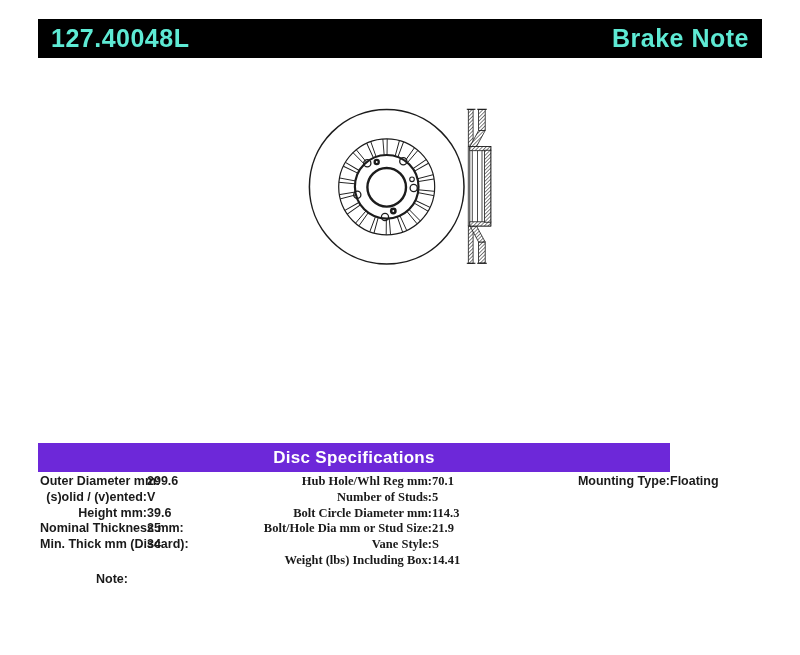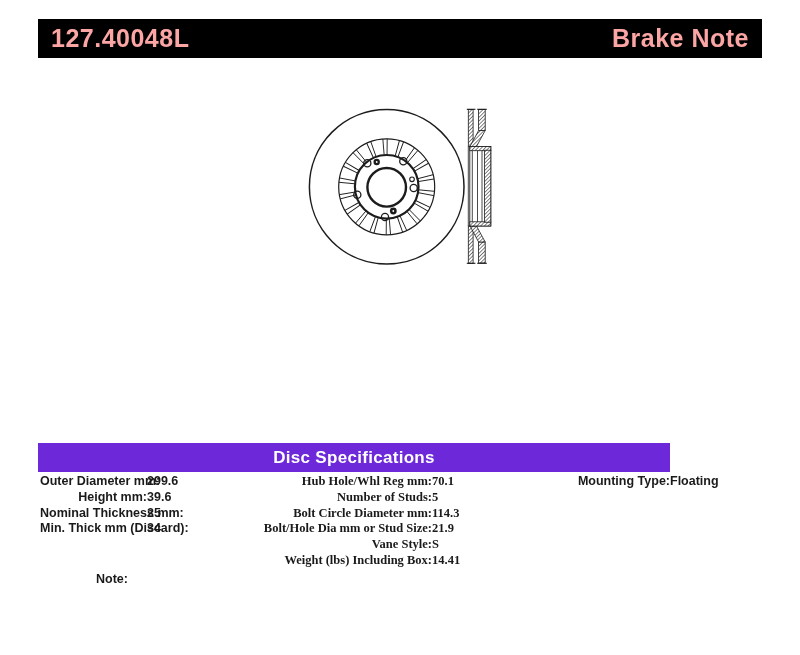--- a/index.html
+++ b/index.html
@@ -4,21 +4,21 @@
 <style>
   html,body{margin:0;padding:0;background:#ffffff;}
   body{
     width:800px;height:655px;position:relative;overflow:hidden;
     font-family:"Liberation Sans","DejaVu Sans",sans-serif;
     -webkit-font-smoothing:antialiased;
   }
   
   .topbar{
     position:absolute;left:38px;top:19px;width:724px;height:39px;
-    background:#000;color:#fca5a5;display:flex;align-items:center;
+    background:#000;color:#5eead4;display:flex;align-items:center;
     justify-content:space-between;box-sizing:border-box;padding:0 13px;
   }
   .topbar .part{font-size:25px;font-weight:bold;letter-spacing:0.5px;}
   .topbar .ptype{font-size:25px;font-weight:bold;letter-spacing:0.5px;}
   
   .drawing{position:absolute;left:280px;top:95px;width:230px;height:185px;}
   
   .specbar{
     position:absolute;left:38px;top:443px;width:632px;height:29px;
     background:#6d28d9;color:#fff;display:flex;align-items:center;justify-content:center;
@@ -136,20 +136,24 @@
 <div class="specbar">
   <span class="title">Disc Specifications</span>
 </div>
 
 <div id="col1" class="speccol">
   <div class="spec-row">
     <span class="spec-label">Outer Diameter mm:</span>
     <span class="spec-value">299.6</span>
   </div>
   <div class="spec-row">
+    <span class="spec-label">(s)olid / (v)ented:</span>
+    <span class="spec-value">V</span>
+  </div>
+  <div class="spec-row">
     <span class="spec-label">Height mm:</span>
     <span class="spec-value">39.6</span>
   </div>
   <div class="spec-row">
     <span class="spec-label">Nominal Thickness mm:</span>
     <span class="spec-value">25</span>
   </div>
   <div class="spec-row">
     <span class="spec-label">Min. Thick mm (Discard):</span>
     <span class="spec-value">34</span>

